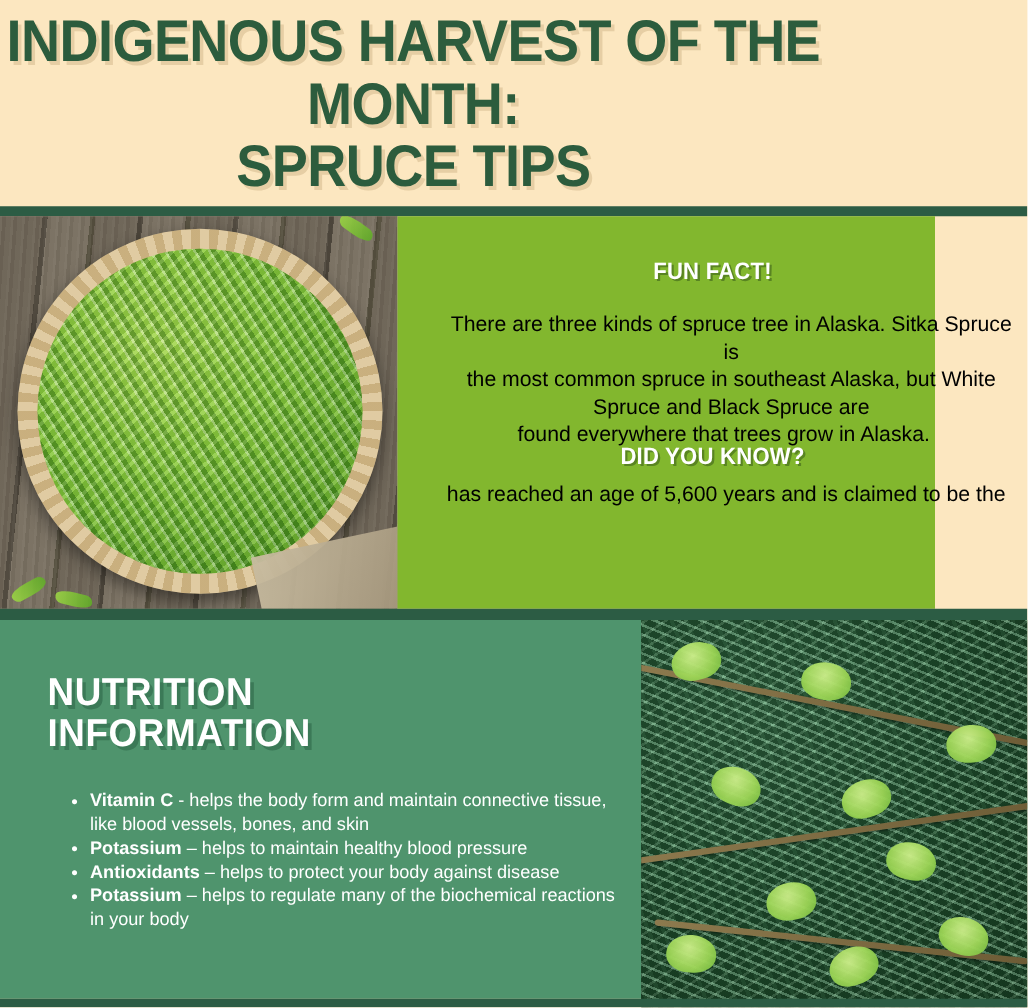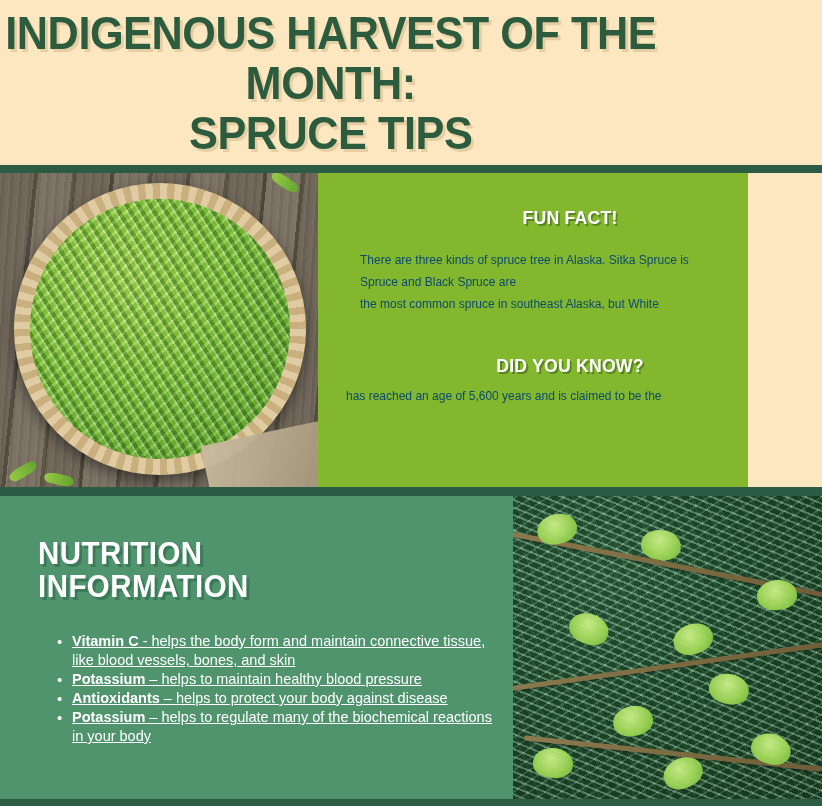--- a/index.html
+++ b/index.html
@@ -179,23 +179,24 @@
     transform: scaleX(0.93);
     text-shadow: 2px 2px 0 rgba(40, 70, 20, 0.45);
   }
   .fact-heading.second { top: 182px; }
 
   .fact-body {
     position: absolute;
     left: 30px;
     top: 76px;
     width: 462px;
-    font-size: 12px;
+    font-size: 17px;
     line-height: 22px;
-    color: #0c4a6e;
+    color: #000000;
+    text-align: center;
   }
   .fact-body.second {
     left: 28px;
     top: 212px;
     width: 470px;
   }
   .fact-body .bline { display: block; white-space: pre-wrap; }
   .fact-body .indent { padding-left: 12px; }
 
   
@@ -229,21 +230,20 @@
     position: absolute;
     left: 50px;
     top: 632px;
     width: 420px;
     margin: 0;
     padding: 0 0 0 22px;
     list-style: none;
     font-size: 14.5px;
     line-height: 19px;
     color: #ffffff;
-    text-decoration: underline;
   }
   .nutrition-list li {
     position: relative;
     margin-bottom: 0;
   }
   .nutrition-list li::before {
     content: "\2022";
     position: absolute;
     left: -15px;
     top: 0;
@@ -336,22 +336,23 @@
     <div class="tip-sprig sprig-a"></div>
     <div class="tip-sprig sprig-b"></div>
     <div class="tip-sprig sprig-c"></div>
     <div class="cloth"></div>
   </div>
 
   <div class="greenpanel">
     <div class="fact-heading">FUN FACT!</div>
     <div class="fact-body">
       <span class="bline indent">There are three kinds of spruce tree in Alaska. Sitka Spruce is</span>
+      <span class="bline indent">the most common spruce in southeast Alaska, but White</span>
       <span class="bline indent">Spruce and Black Spruce are</span>
-      <span class="bline indent">the most common spruce in southeast Alaska, but White</span>
+      <span class="bline">found everywhere that trees grow in Alaska.</span>
     </div>
 
     <div class="fact-heading second">DID YOU KNOW?</div>
     <div class="fact-body second">
       <span class="bline">has reached an age of 5,600 years and is claimed to be the</span>
     </div>
   </div>
 
   <div class="divider divider-mid"></div>
 

